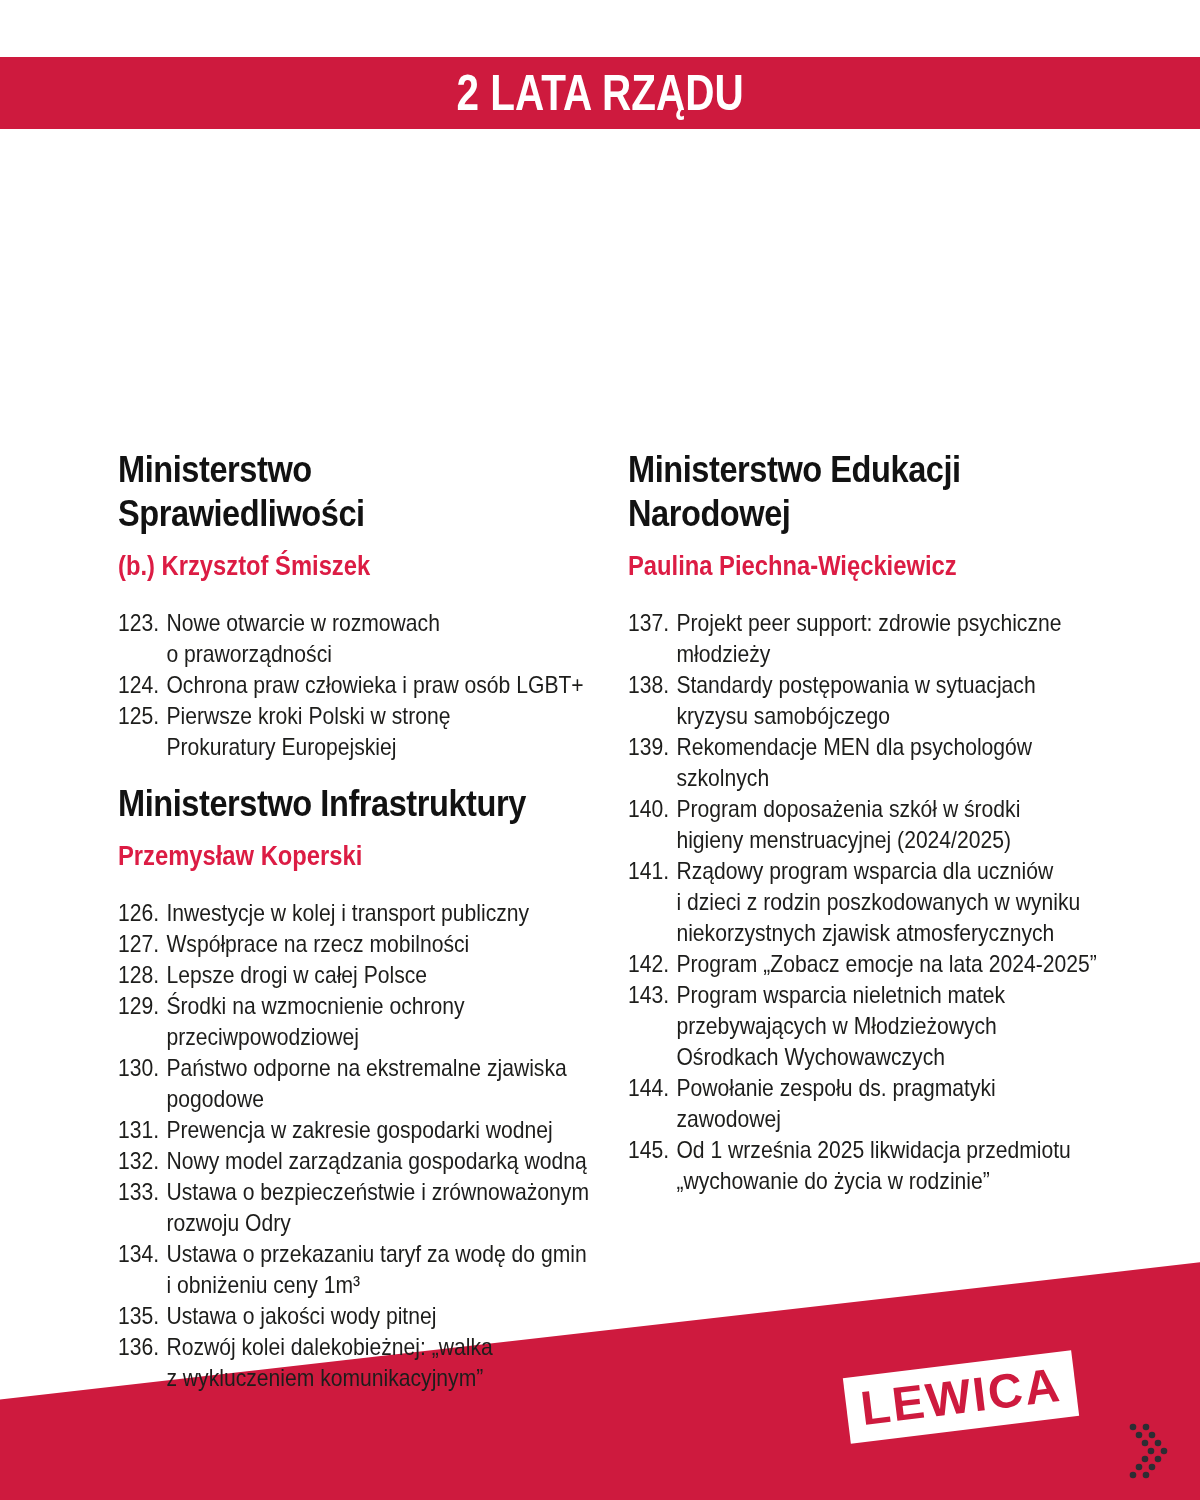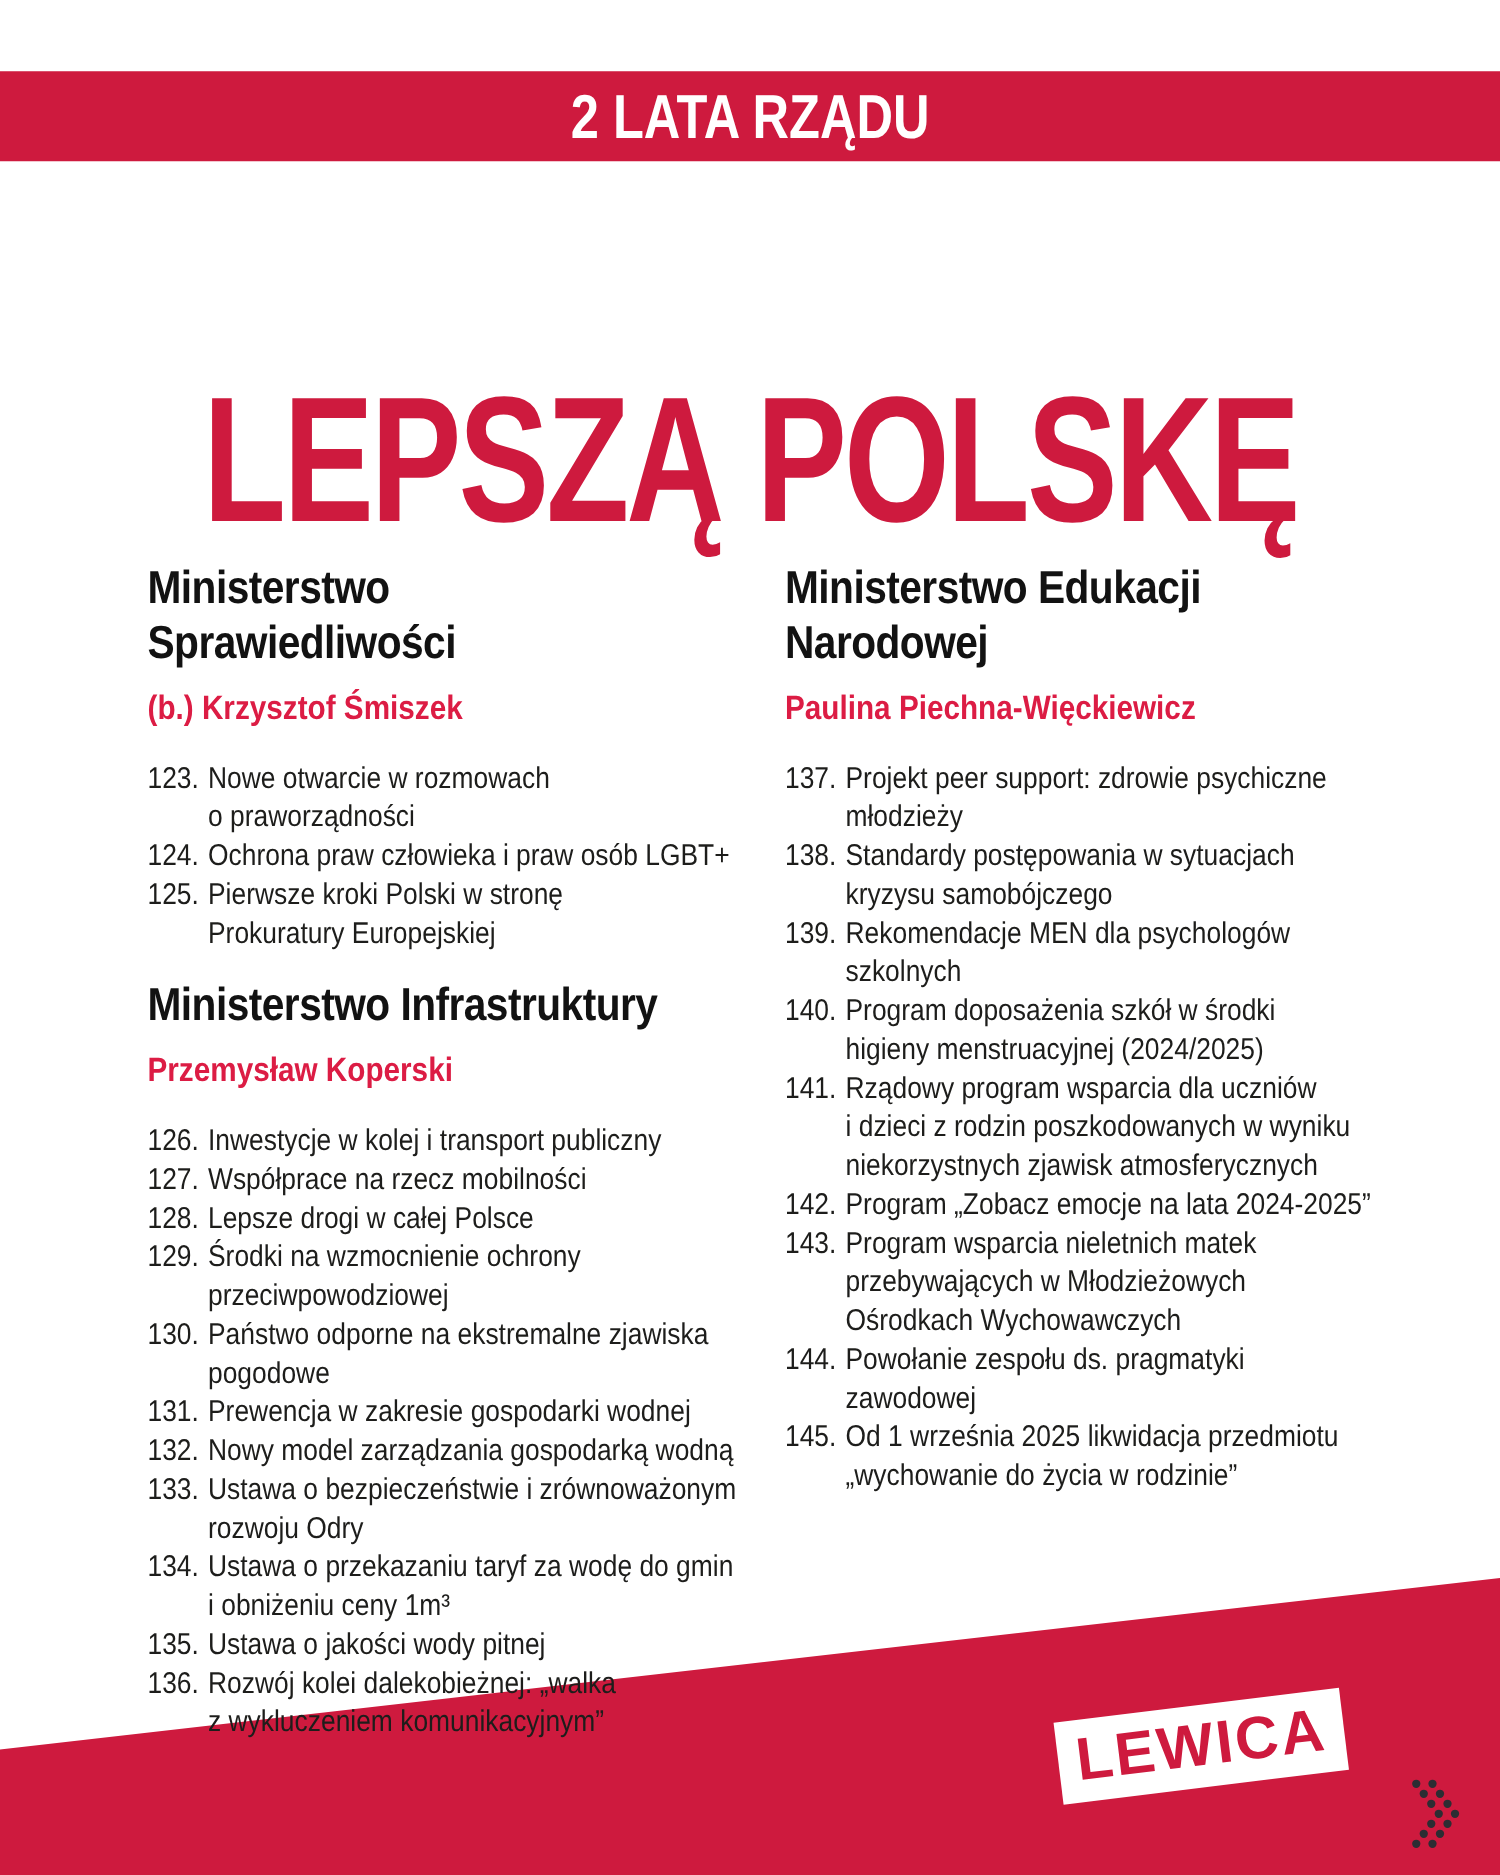--- a/index.html
+++ b/index.html
@@ -46,23 +46,20 @@
 </style>
 </head>
 <body>
 
 <div class="poster">
 
   <div class="band">
     <span class="band-text">2 LATA RZĄDU</span>
   </div>
 
-  <div class="headline2">
-    <span>LEPSZĄ POLSKĘ</span>
-  </div>
 
   <div class="col col-left">
 
     <div class="section">
       <h2 class="sec-title">Ministerstwo
 Sprawiedliwości</h2>
       <div class="sec-minister">(b.) Krzysztof Śmiszek</div>
       <ul class="sec-list">
         <li class="item"><span class="num">123.</span><span class="txt">Nowe otwarcie w rozmowach
 o praworządności</span></li>

